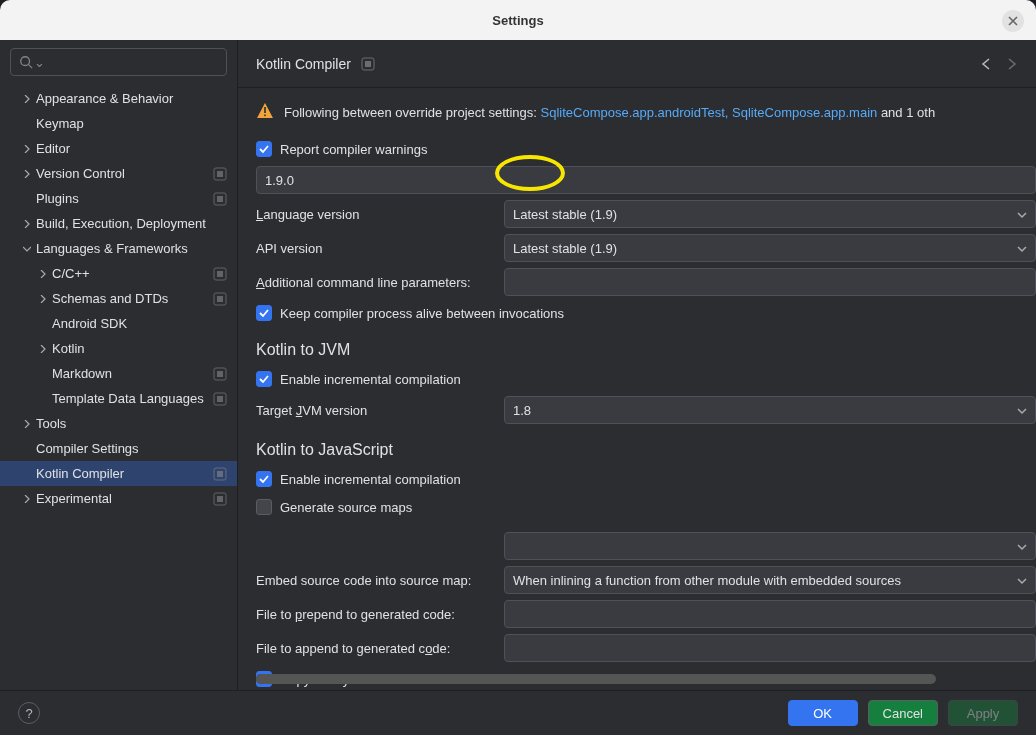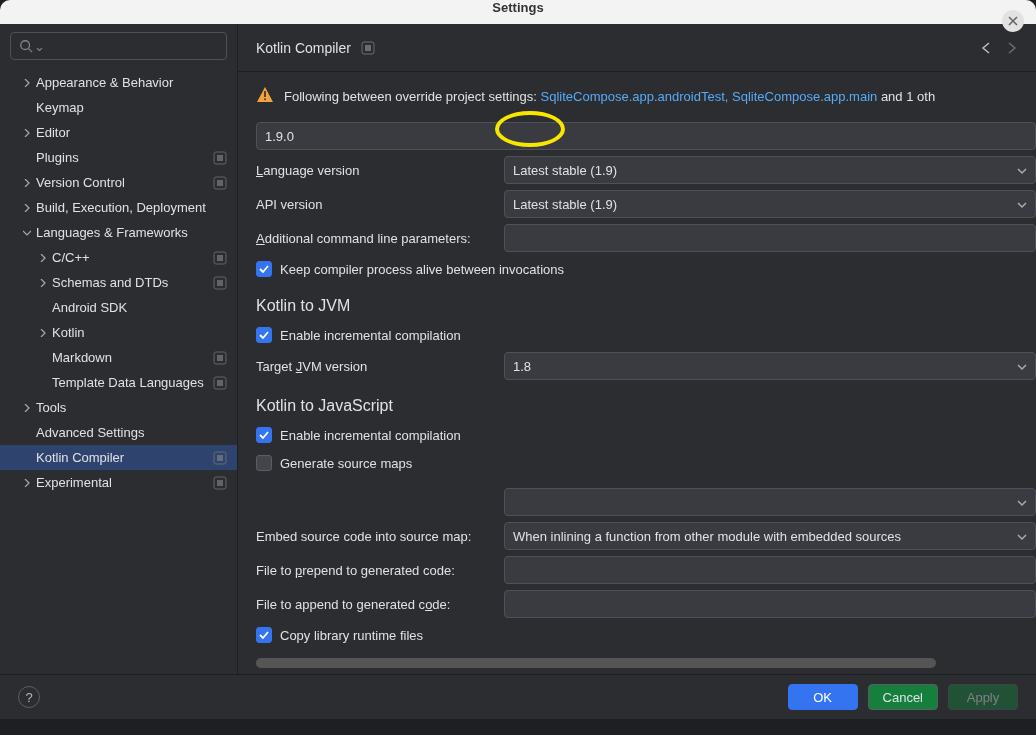--- a/index.html
+++ b/index.html
@@ -10,23 +10,24 @@
 }
 body {
   background: #1e1f22;
   width: 1036px;
   height: 735px;
   overflow: hidden;
   color: #dfe1e5;
   font-size: 13px;
 }
 .titlebar {
-  height: 24px;
+  height: 40px;
   background: #f3f3f3;
   display: flex;
+  align-items: center;
   justify-content: center;
   position: relative;
   border-top-left-radius: 10px;
   border-top-right-radius: 10px;
 }
 .titlebar-title {
   font-weight: 600;
   color: #333;
   font-size: 13px;
 }
@@ -332,34 +333,34 @@
         </div>
         <div class="tree-item depth0">
           <span class="tree-chevron">
             <svg viewBox="0 0 8 8">
               <path d="M2 0 L6 4 L2 8" stroke="#aaa" stroke-width="1.2" fill="none"></path>
             </svg>
           </span>
           <span class="tree-label">Editor</span>
         </div>
         <div class="tree-item depth0">
+          <span class="tree-chevron">
+            <svg viewBox="0 0 8 8">
+              <path d="M2 0 L6 4 L2 8" stroke="#aaa" stroke-width="1.2" fill="none"></path>
+            </svg>
+          </span>
+          <span class="tree-label">Version Control</span>
+          <svg class="tree-badge" viewBox="0 0 14 14">
+            <rect x="1" y="1" width="12" height="12" rx="2" stroke="#888" fill="none"></rect>
+            <rect x="4" y="4" width="6" height="6" fill="#888"></rect>
+          </svg>
+        </div>
+        <div class="tree-item depth0">
           <span class="tree-chevron"></span>
           <span class="tree-label">Plugins</span>
-          <svg class="tree-badge" viewBox="0 0 14 14">
-            <rect x="1" y="1" width="12" height="12" rx="2" stroke="#888" fill="none"></rect>
-            <rect x="4" y="4" width="6" height="6" fill="#888"></rect>
-          </svg>
-        </div>
-        <div class="tree-item depth0">
-          <span class="tree-chevron">
-            <svg viewBox="0 0 8 8">
-              <path d="M2 0 L6 4 L2 8" stroke="#aaa" stroke-width="1.2" fill="none"></path>
-            </svg>
-          </span>
-          <span class="tree-label">Version Control</span>
           <svg class="tree-badge" viewBox="0 0 14 14">
             <rect x="1" y="1" width="12" height="12" rx="2" stroke="#888" fill="none"></rect>
             <rect x="4" y="4" width="6" height="6" fill="#888"></rect>
           </svg>
         </div>
         <div class="tree-item depth0">
           <span class="tree-chevron">
             <svg viewBox="0 0 8 8">
               <path d="M2 0 L6 4 L2 8" stroke="#aaa" stroke-width="1.2" fill="none"></path>
             </svg>
@@ -429,21 +430,21 @@
         <div class="tree-item depth0">
           <span class="tree-chevron">
             <svg viewBox="0 0 8 8">
               <path d="M2 0 L6 4 L2 8" stroke="#aaa" stroke-width="1.2" fill="none"></path>
             </svg>
           </span>
           <span class="tree-label">Tools</span>
         </div>
         <div class="tree-item depth0">
           <span class="tree-chevron"></span>
-          <span class="tree-label">Advanced Settings</span>
+          <span class="tree-label">Compiler Settings</span>
         </div>
         <div class="tree-item depth0 selected">
           <span class="tree-chevron"></span>
           <span class="tree-label">Kotlin Compiler</span>
           <svg class="tree-badge" viewBox="0 0 14 14">
             <rect x="1" y="1" width="12" height="12" rx="2" stroke="#888" fill="none"></rect>
             <rect x="4" y="4" width="6" height="6" fill="#888"></rect>
           </svg>
         </div>
         <div class="tree-item depth0">
@@ -485,20 +486,28 @@
               <path d="M9 1 L17 16 L1 16 Z" fill="#f2a33a"></path>
               <rect x="8.2" y="5" width="1.6" height="6" fill="#2b2d30"></rect>
               <rect x="8.2" y="12.5" width="1.6" height="1.6" fill="#2b2d30"></rect>
             </svg>
         </span>
         <span>
           <span>Following between override project settings: </span><span style="color:#57aaf7;">SqliteCompose.app.androidTest, SqliteCompose.app.main</span><span> and 1 oth</span>
         </span>
       </div>
 
+      <div class="checkbox-row">
+        <span class="checkbox checked">
+            <svg viewBox="0 0 10 10">
+              <path d="M1 5 L4 8 L9 2" stroke="#fff" stroke-width="1.8" fill="none"></path>
+            </svg>
+          </span>
+        <span>Report compiler warnings</span>
+      </div>
 
       <div class="form-row" style="position:relative;">
         <div class="form-control">
           <div class="form-select">
             <span>1.9.0</span>
           </div>
         </div>
         <div class="highlight-ellipse" style="left:239px;top:-8px;width:70px;height:36px;"></div>
       </div>
 

